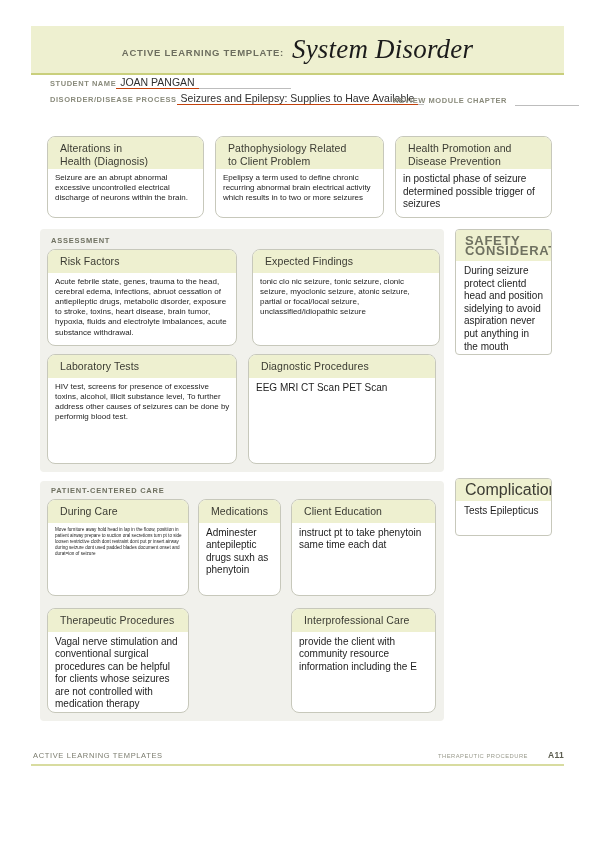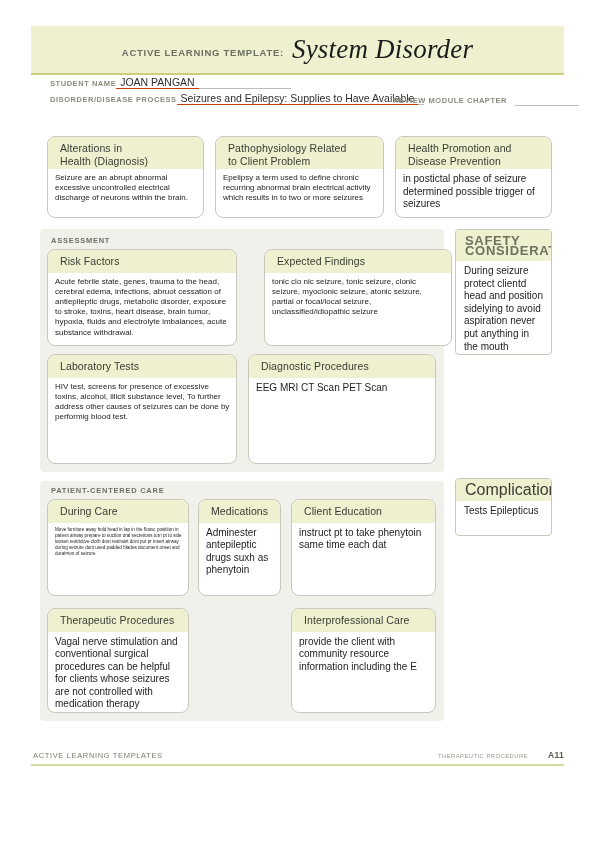--- a/index.html
+++ b/index.html
@@ -281,21 +281,21 @@
   <div class="panel" style="left:40px; top:229px; width:404px; height:243px;"></div>
   <div class="panel-title" style="left:51px; top:236px;">ASSESSMENT</div>
 
   <div class="card" style="left:47px; top:249px; width:190px; height:97px;">
     <div class="card-head">
       <div class="card-head-title">Risk Factors</div>
     </div>
     <div class="card-body">Acute febrile state, genes, trauma to the head, cerebral edema, infections, abruot cessation of antiepileptic drugs, metabolic disorder, exposure to stroke, toxins, heart disease, brain tumor, hypoxia, fluids and electrolyte imbalances, acute substance withdrawal.</div>
   </div>
 
-  <div class="card" style="left:264px; top:249px; width:188px; height:97px;">
+  <div class="card" style="left:252px; top:249px; width:188px; height:97px;">
     <div class="card-head">
       <div class="card-head-title">Expected Findings</div>
     </div>
     <div class="card-body">tonic clo nic seizure, tonic seizure, clonic seizure, myoclonic seizure, atonic seizure, partial or focal/local seizure, unclassified/idiopathic seizure</div>
   </div>
 
   <div class="card" style="left:47px; top:354px; width:190px; height:110px;">
     <div class="card-head">
       <div class="card-head-title">Laboratory Tests</div>
     </div>

